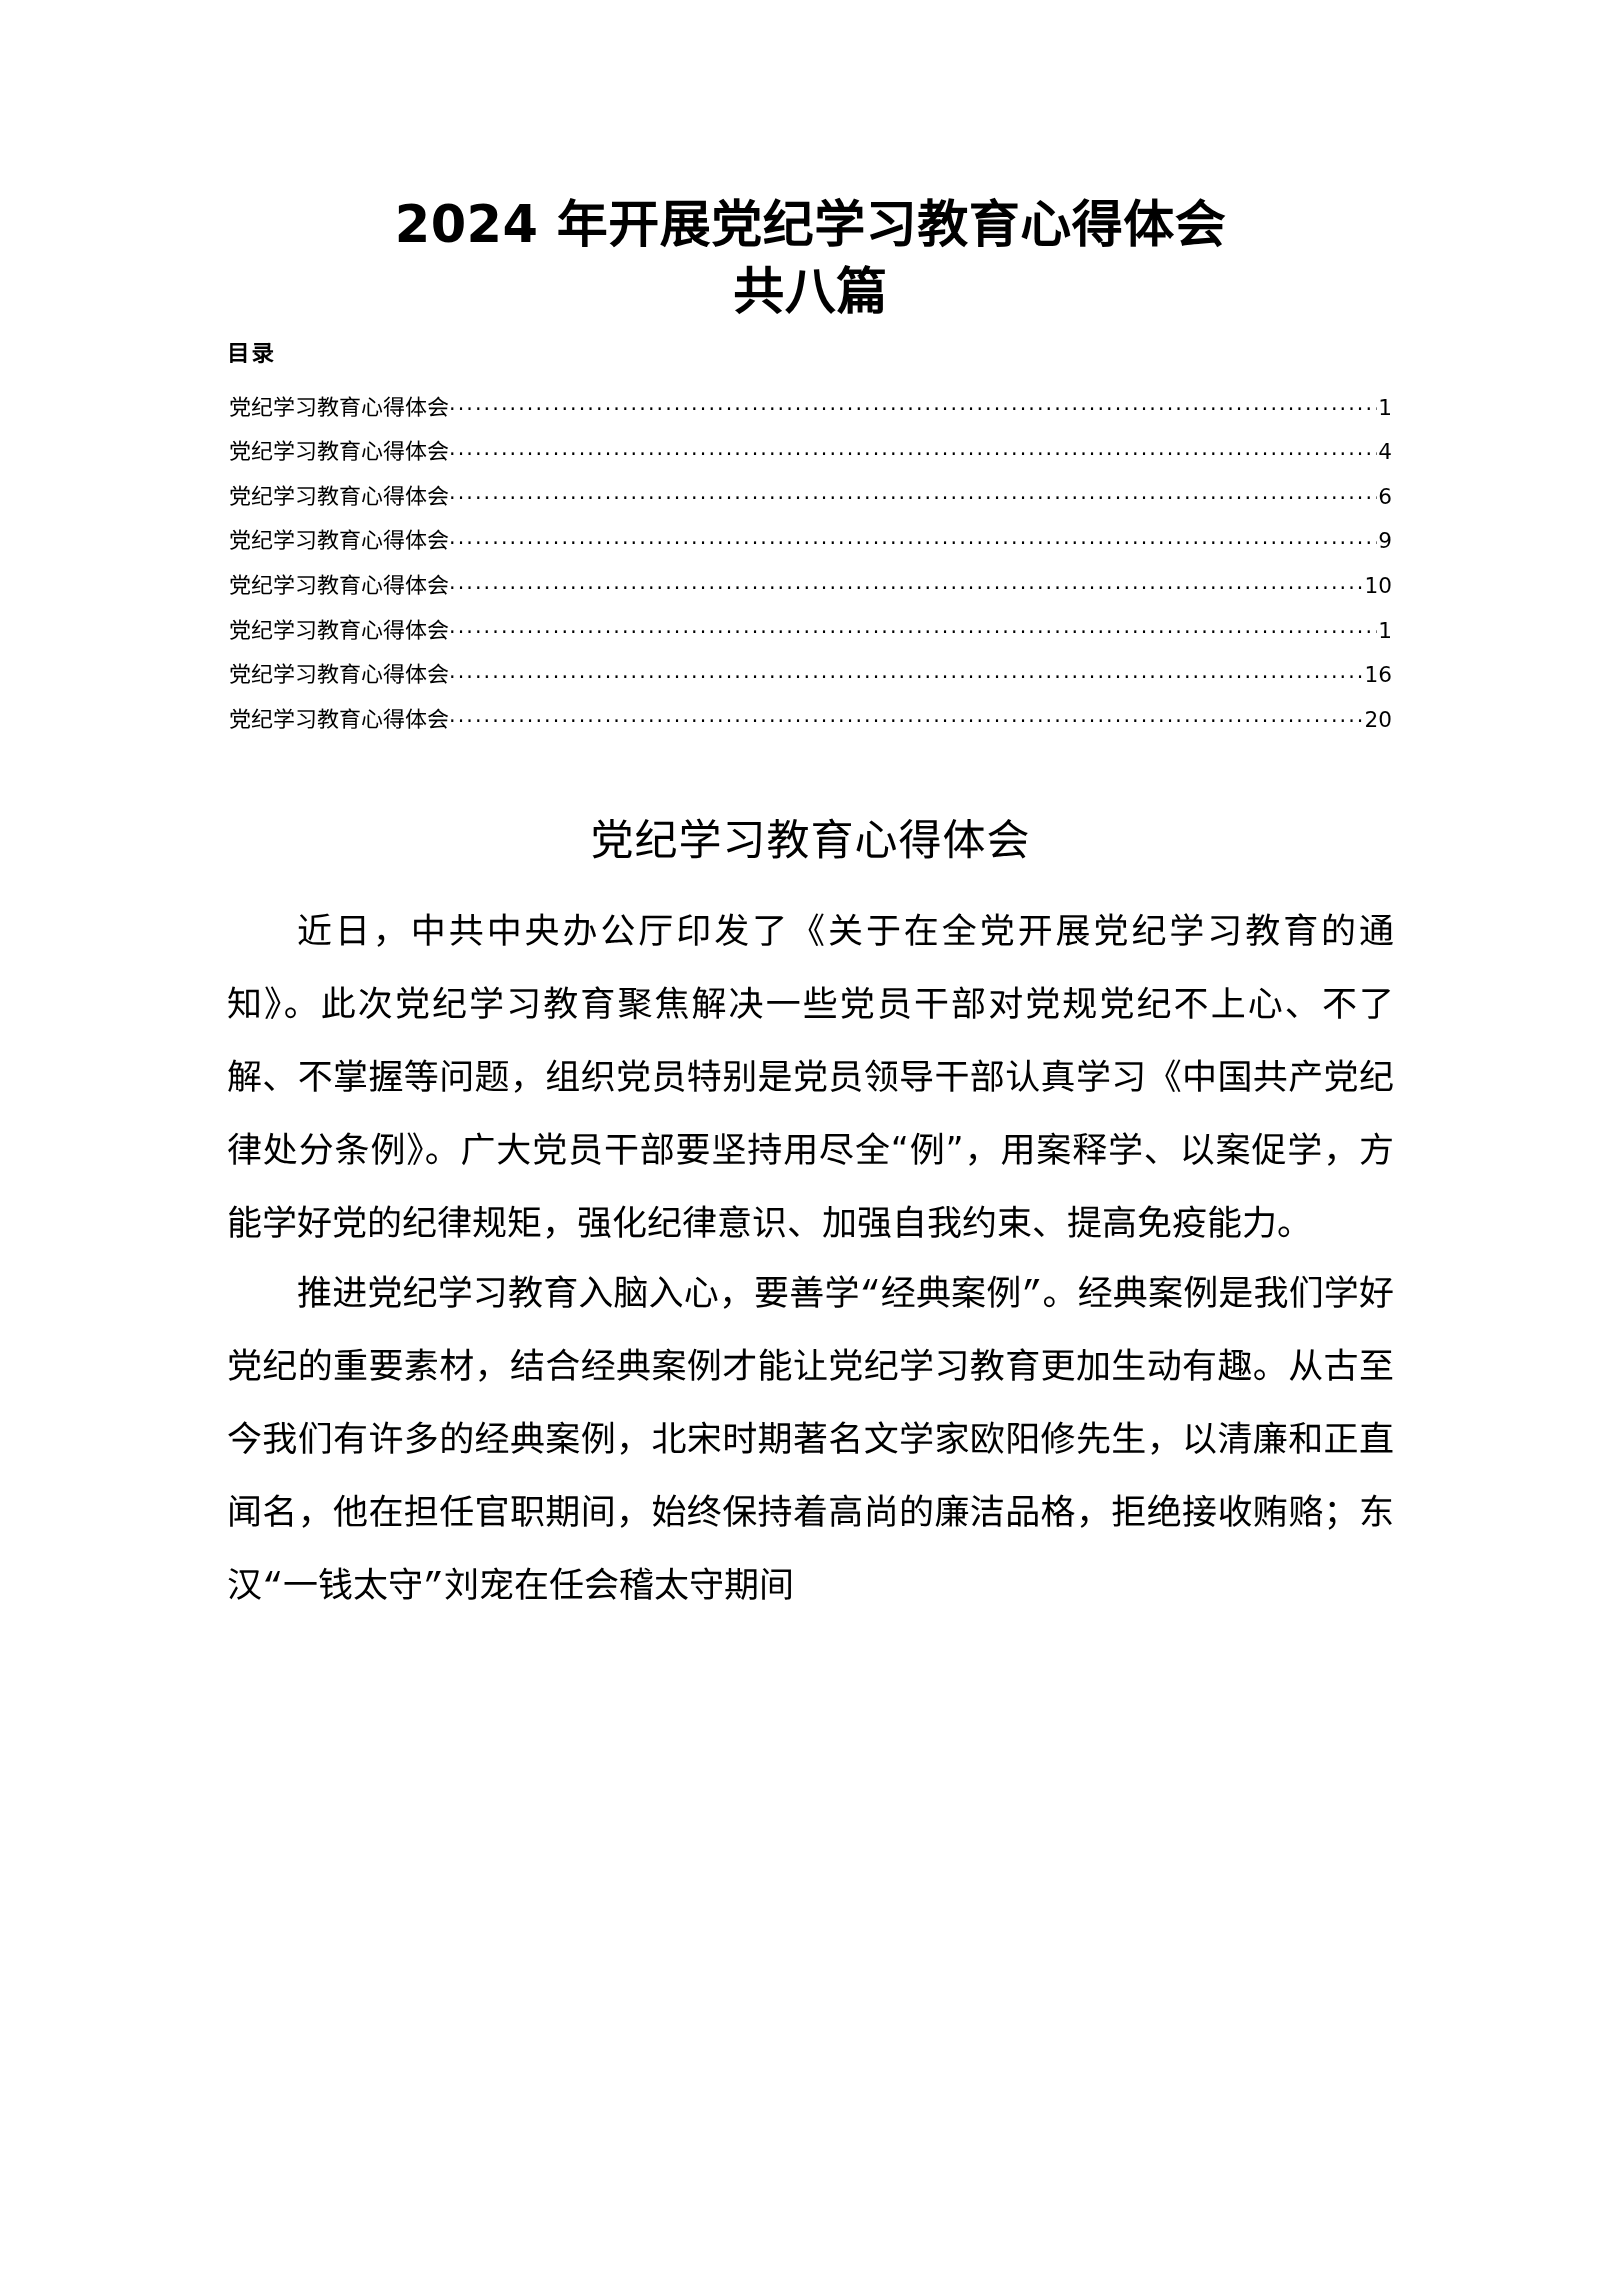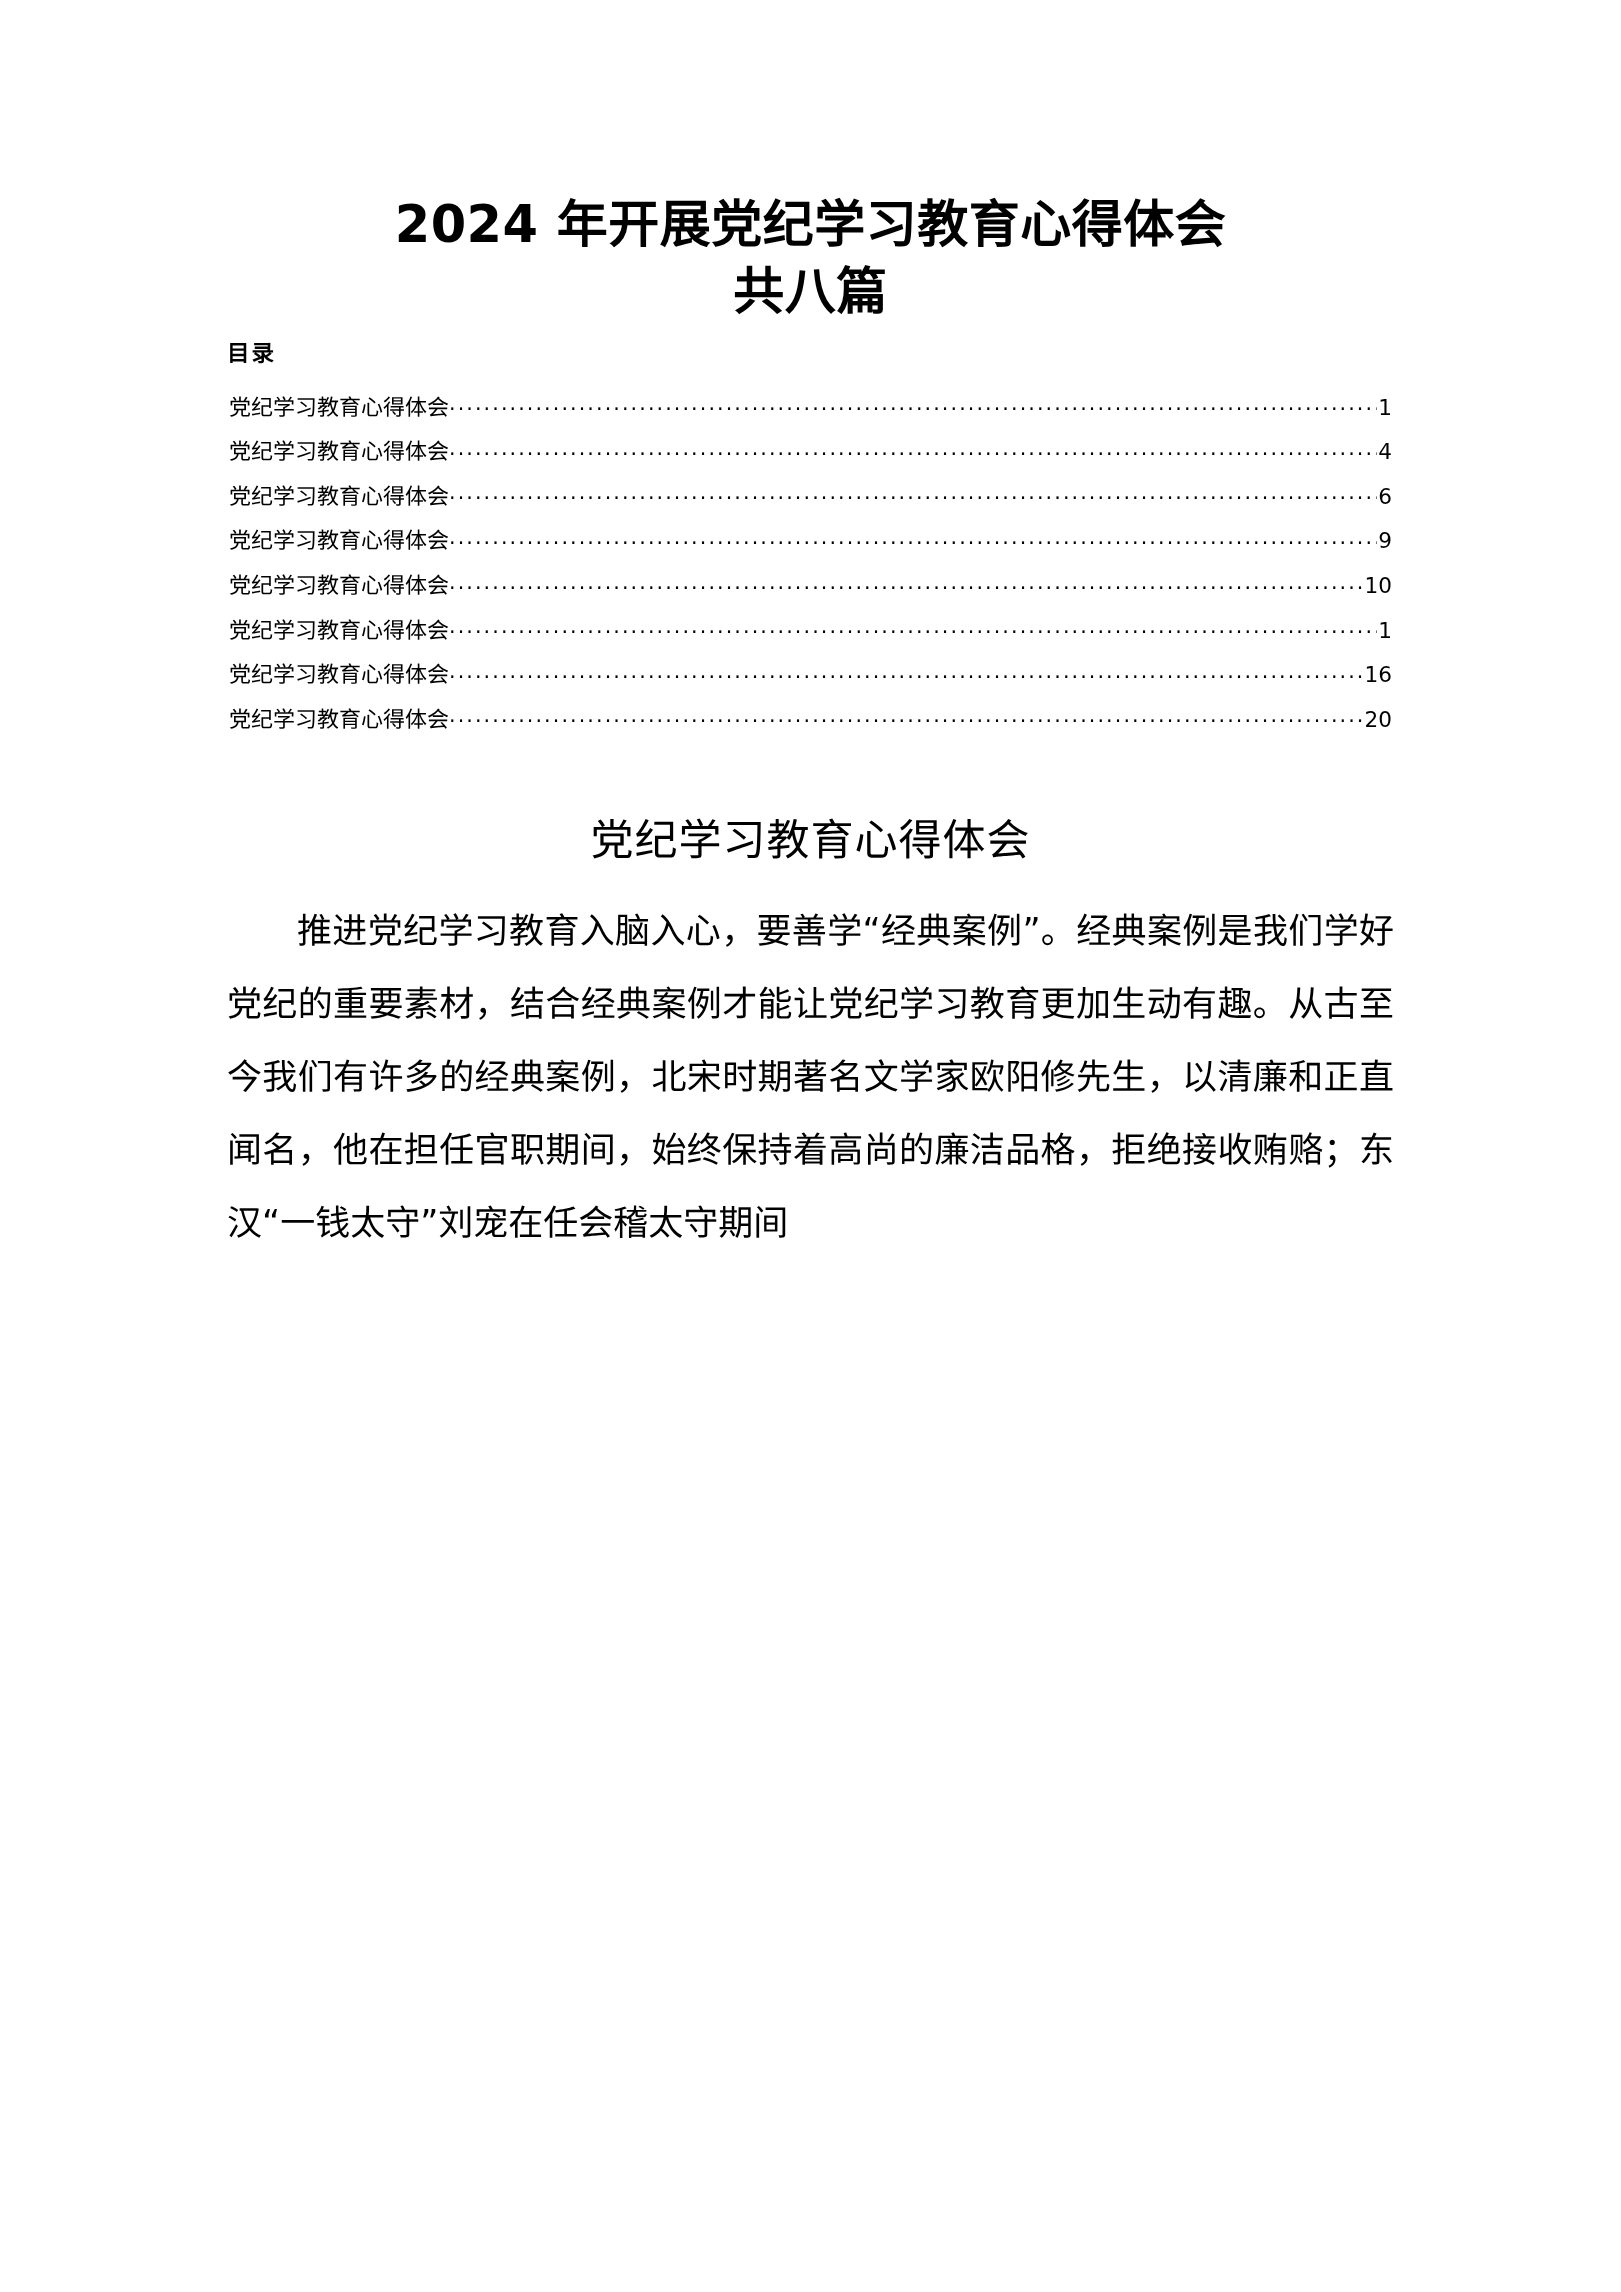--- a/index.html
+++ b/index.html
@@ -214,19 +214,20 @@
       <span class="toc-page">20</span>
     </div>
 
   </nav>
 
   <section class="article">
 
     <h2 class="article-heading">党纪学习教育心得体会</h2>
 
     <div class="article-body">
+      <p class="para">近日，中共中央办公厅印发了《关于在全党开展党纪学习教育的通知》。此次党纪学习教育聚焦解决一些党员干部对党规党纪不上心、不了解、不掌握等问题，组织党员特别是党员领导干部认真学习《中国共产党纪律处分条例》。广大党员干部要坚持用尽全“例”，用案释学、以案促学，方能学好党的纪律规矩，强化纪律意识、加强自我约束、提高免疫能力。</p>
       <p class="para para-clip">推进党纪学习教育入脑入心，要善学“经典案例”。经典案例是我们学好党纪的重要素材，结合经典案例才能让党纪学习教育更加生动有趣。从古至今我们有许多的经典案例，北宋时期著名文学家欧阳修先生，以清廉和正直闻名，他在担任官职期间，始终保持着高尚的廉洁品格，拒绝接收贿赂；东汉“一钱太守”刘宠在任会稽太守期间</p>
     </div>
 
   </section>
 
 </div>
 
 
 </body></html>

